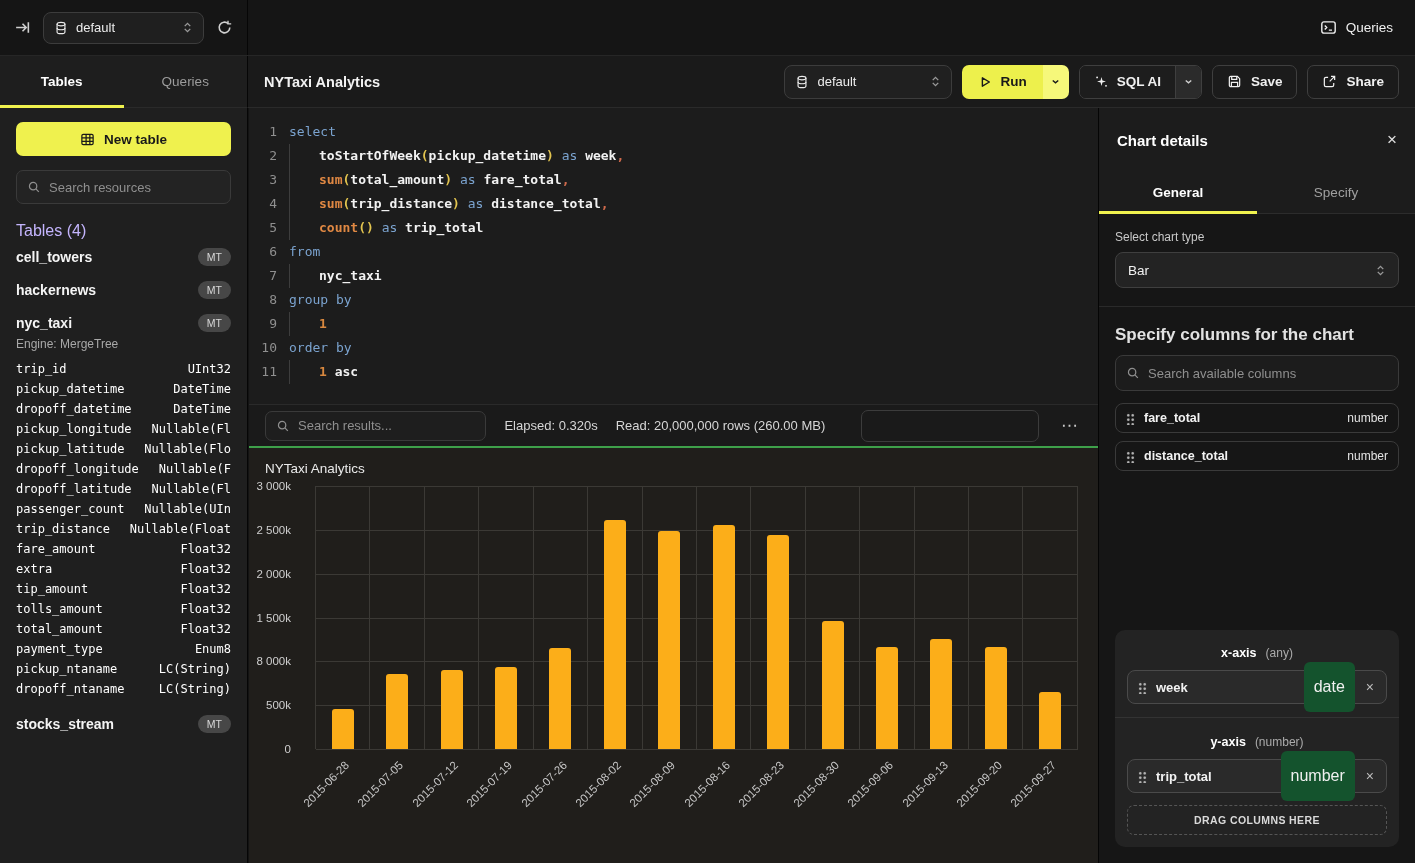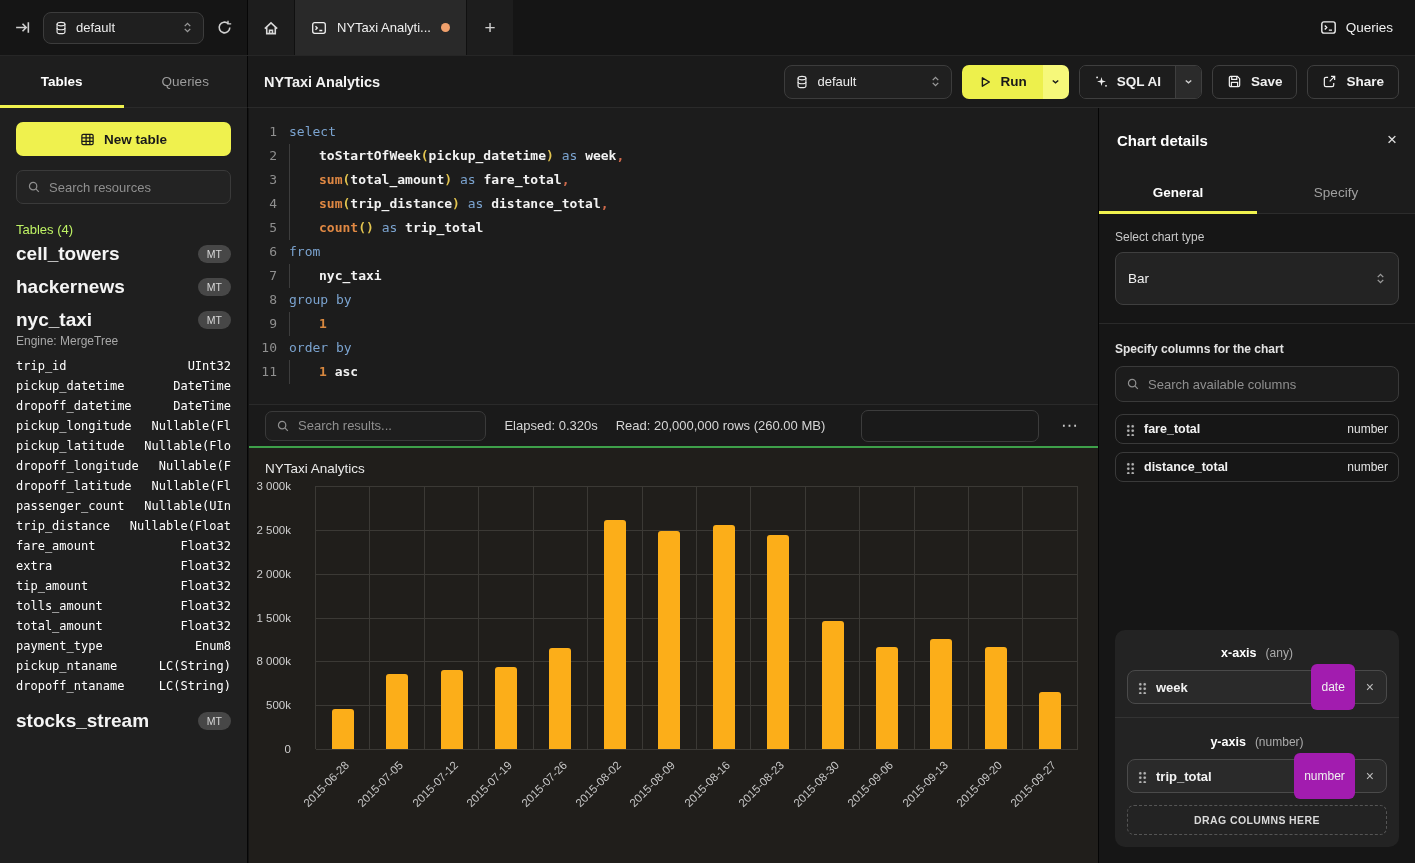--- a/index.html
+++ b/index.html
@@ -60,23 +60,23 @@
   .sidebar { position:absolute; left:0; top:108px; width:248px; bottom:0; background:#1f1f1f;
              border-right:1px solid #060606; padding:14px 16px; overflow:hidden; }
   .new-table { width:100%; height:34px; background:#EFF14E; color:#191919; border:none; border-radius:7px;
                font-size:13.5px; font-weight:700; display:flex; align-items:center; justify-content:center;
                gap:9px; cursor:pointer; font-family:inherit; }
   .search-box { display:flex; align-items:center; gap:8px; border:1px solid #3a3a3a; background:#232323;
                 border-radius:7px; height:34px; padding:0 10px; margin-top:14px; color:#8f8f8f; }
   .search-box input { flex:1; background:none; border:none; outline:none; color:#dcdcdc; font-size:13px;
                 font-family:inherit; min-width:0; }
   .search-box input::placeholder { color:#8f8f8f; }
-  .section-label { margin-top:18px; font-size:13px; color:#bef264; }
+  .section-label { margin-top:18px; font-size:16px; color:#c4b5fd; }
   .tbl-row { display:flex; align-items:center; justify-content:space-between; height:33px; cursor:pointer; }
-  .tbl-name { font-size:19px; font-weight:700; color:#f4f4f4; }
+  .tbl-name { font-size:14px; font-weight:700; color:#f4f4f4; }
   .mt-pill { background:#474747; color:#d8d8d8; font-size:10.5px; border-radius:10px; padding:3px 9px; }
   .tbl-engine { font-size:12px; color:#a8a8a8; margin:-2px 0 8px 0; }
   .col-list { margin:2px 0 8px 0; font-family:"DejaVu Sans Mono", monospace; font-size:12px; }
   .col-row { display:flex; justify-content:space-between; height:20px; align-items:center;
              color:#ffffff; white-space:nowrap; overflow:hidden; }
   .col-name { padding-left:0; }
   .col-type { margin-left:8px; }
 
   
   .main-col { position:absolute; left:249px; top:108px; right:317px; bottom:0; display:flex;
@@ -129,43 +129,43 @@
   .panel-title { font-size:15px; font-weight:700; color:#ffffff; }
   .panel-close { background:none; border:none; color:#e0e0e0; font-size:17px; cursor:pointer; }
   .panel-tabs { height:42px; background:#1c1c1c; display:flex; border-bottom:1px solid #2c2c2c; flex:none; }
   .panel-tab { flex:1; display:flex; align-items:center; justify-content:center; font-size:13.5px;
                color:#a0a0a0; position:relative; cursor:pointer; }
   .panel-tab.active { color:#ffffff; font-weight:700; }
   .panel-tab.active::after { content:""; position:absolute; left:0; right:0; bottom:-1px; height:3px;
                background:#F0F24E; }
   .panel-body { flex:1; padding:16px; display:flex; flex-direction:column; overflow:hidden; }
   .field-label { font-size:12px; color:#c9c9c9; }
-  .type-select { margin-top:8px; height:53px; border:1px solid #3f3f3f; background:#232323; border-radius:8px;
+  .type-select { margin-top:8px; height:36px; border:1px solid #3f3f3f; background:#232323; border-radius:8px;
                  display:flex; align-items:center; justify-content:space-between; padding:0 12px;
                  font-size:13.5px; color:#f2f2f2; cursor:pointer; }
   .panel-divider { border:none; border-top:1px solid #2a2a2a; margin:18px -16px 0 -16px; }
-  .columns-label { margin-top:18px; font-size:12px; font-weight:700; color:#e2e2e2; }
+  .columns-label { margin-top:18px; font-size:17px; font-weight:700; color:#e2e2e2; }
   .panel-search { margin-top:10px; background:#1c1c1c; height:36px; border-radius:8px; }
   .chips { margin-top:12px; display:flex; flex-direction:column; gap:8px; }
   .chip { height:30px; border:1px solid #3a3a3a; border-radius:8px; display:flex; align-items:center;
           gap:9px; padding:0 10px; cursor:grab; background:transparent; }
   .chip-name { font-size:12.5px; font-weight:700; color:#f2f2f2; }
   .chip-type { margin-left:auto; font-size:12px; color:#e3e3e3; }
   .drag-dots { width:9px; height:13px; flex:none;
                background-image:radial-gradient(circle, #b9b9b9 1.1px, transparent 1.4px);
                background-size:4.5px 4.5px; background-position:0 1px; }
   .body-spacer { flex:1; }
   .axes-card { background:#232323; border-radius:10px; padding:12px; }
   .axis-heading { display:flex; justify-content:center; gap:9px; align-items:baseline; padding:4px 0 10px 0; }
   .axis-name { font-size:12.5px; font-weight:700; color:#ffffff; }
   .axis-constraint { font-size:12px; color:#ababab; }
   .axis-chip { height:34px; border:1px solid #4a4a4a; background:#2a2a2a; border-radius:8px; display:flex;
                align-items:center; gap:9px; padding:0 10px; cursor:grab; }
   .axis-chip .chip-name { font-size:13px; }
-  .badge { margin-left:auto; background:#a21caf; color:#f0f0f0; border-radius:6px; font-size:12px;
+  .badge { margin-left:auto; background:#14532d; color:#f0f0f0; border-radius:6px; font-size:16px;
            padding:16px 10px; }
   .chip-remove { background:none; border:none; color:#bdbdbd; font-size:14px; cursor:pointer; padding:0 2px; }
   .card-divider { border:none; border-top:1px solid #333333; margin:13px -12px; }
   .dropzone { margin-top:12px; height:30px; border:1px dashed #555555; border-radius:7px; display:flex;
               align-items:center; justify-content:center; font-size:10.5px; font-weight:700;
               letter-spacing:0.4px; color:#dadada; }
   svg { display:block; }
 </style>
 </head>
 <body>
@@ -197,41 +197,20 @@
         </span>
       </div>
       <button class="icon-btn">
         <span>
           <svg width="17" height="17" viewBox="0 0 16 16" fill="none" stroke="currentColor" stroke-width="1.5">
               <path d="M13 8a5 5 0 1 1-1.6-3.67"></path>
               <path d="M11.3 1.6v3h3" stroke-width="1.3"></path>
             </svg>
         </span>
       </button>
-    </div>
-    <div class="tab-strip">
-      <button class="icon-btn home-btn">
-        <span>
-          <svg width="18" height="18" viewBox="0 0 16 16" fill="none" stroke="currentColor" stroke-width="1.4">
-              <path d="M2.5 8.5 8 3.5l5.5 5M4.2 7.2V13h7.6V7.2"></path>
-              <path d="M6.7 13v-3h2.6v3"></path>
-            </svg>
-        </span>
-      </button>
-      <div class="editor-tab">
-        <span>
-          <svg width="16" height="16" viewBox="0 0 16 16" fill="none" stroke="currentColor" stroke-width="1.3">
-              <rect x="1.7" y="2.7" width="12.6" height="10.6" rx="2"></rect>
-              <path d="M4.5 6.2 6.3 8 4.5 9.8M8.3 10.5h3"></path>
-            </svg>
-        </span>
-        <span>NYTaxi Analyti...</span>
-        <span class="dirty-dot"></span>
-      </div>
-      <button class="plus-btn icon-btn">+</button>
     </div>
     <div class="tb-spacer"></div>
     <button class="queries-btn">
       <span>
         <svg width="17" height="17" viewBox="0 0 16 16" fill="none" stroke="currentColor" stroke-width="1.3">
             <rect x="1.7" y="2.7" width="12.6" height="10.6" rx="2"></rect>
             <path d="M4.5 6.2 6.3 8 4.5 9.8M8.3 10.5h3"></path>
           </svg>
       </span>
       <span>Queries</span>

